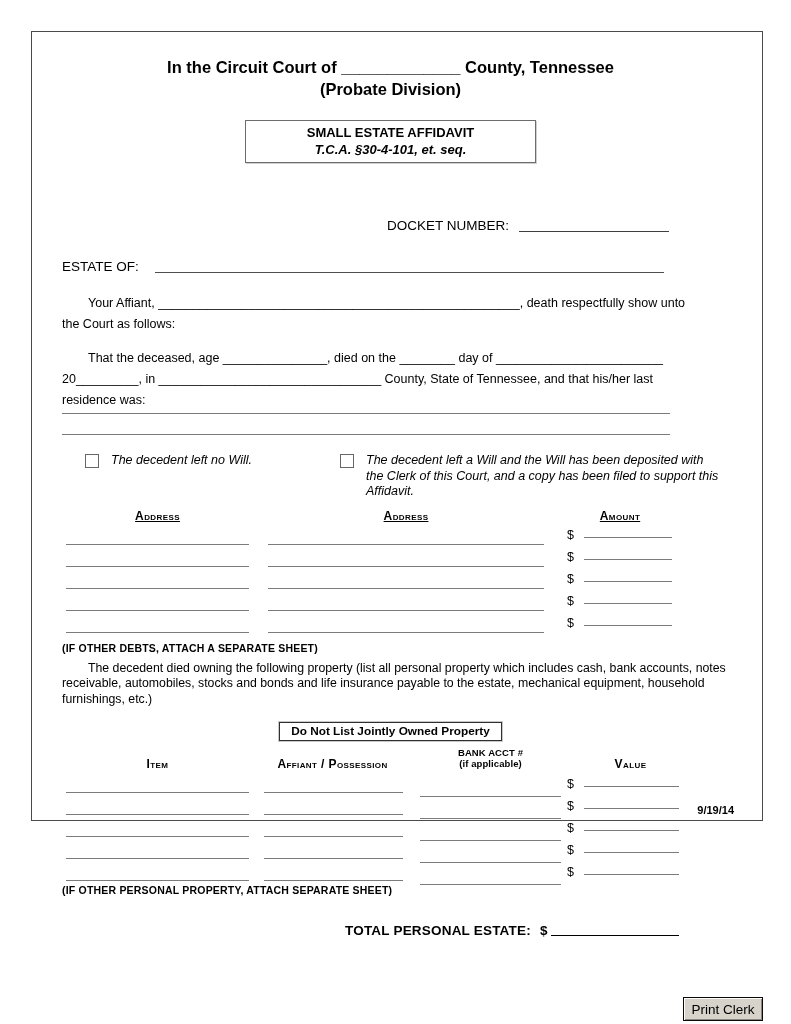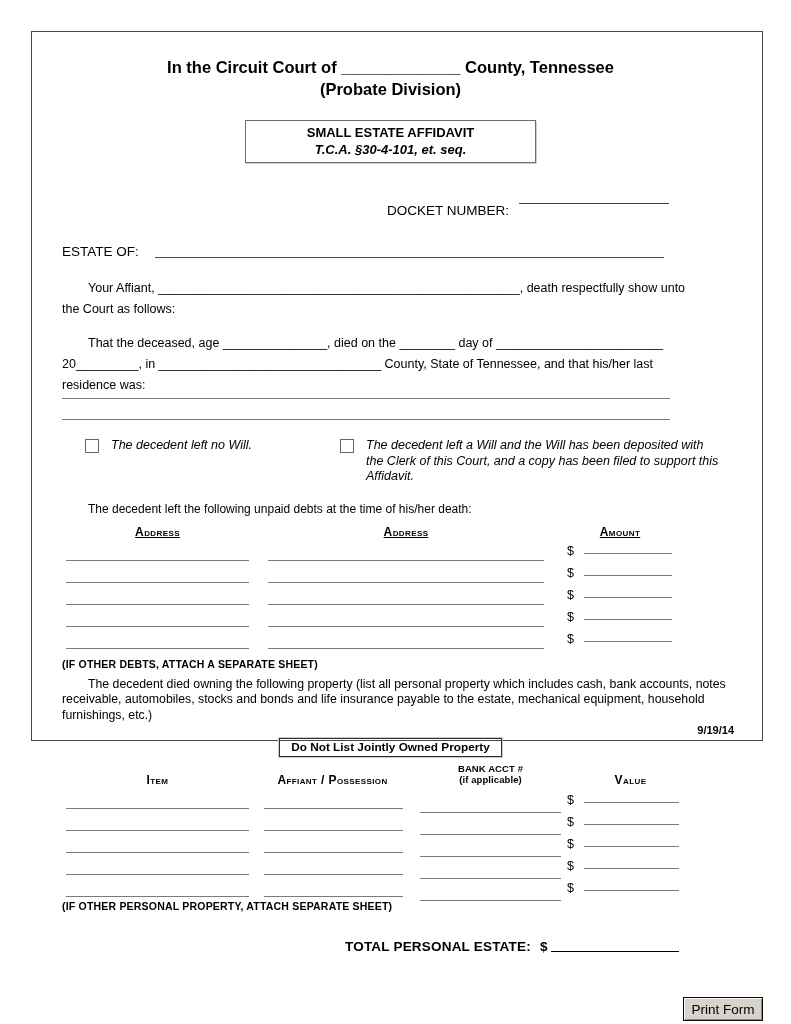--- a/index.html
+++ b/index.html
@@ -4,33 +4,33 @@
 <style>
   html,body { margin:0; padding:0; }
   body {
     width:791px; height:1024px; position:relative;
     background:#ffffff; color:#000;
     font-family:"Liberation Sans", sans-serif;
     overflow:hidden;
   }
   .sheet {
     position:absolute; left:31px; top:31px;
-    width:732px; height:710px; box-sizing:border-box;
+    width:732px; height:790px; box-sizing:border-box;
     border:1px solid #4a4a4a; background:#fff;
     padding:0 43px 0 30px;
   }
   .form-title { margin-top:24px; text-align:center; font-weight:bold; font-size:16.5px; line-height:22px; }
   .aff-box {
     margin:20px auto 0; width:fit-content; min-width:225px;
     border:1px solid #6d6d6d; box-shadow:1px 1px 0 #cfcfcf;
     padding:3px 32px 4px; text-align:center;
   }
   .aff-box .abt { font-weight:bold; font-size:13px; line-height:17px; }
   .aff-box .abs { font-weight:bold; font-style:italic; font-size:13px; line-height:17px; }
-  .docket { margin-top:40px; display:flex; justify-content:flex-end; padding-right:50px; font-size:13.5px; }
+  .docket { margin-top:55px; display:flex; justify-content:flex-end; align-items:flex-end; padding-right:50px; font-size:13.5px; }
   .docket-line { width:150px; height:0; border-bottom:1.4px solid #3f3f3f; margin-left:10px; margin-bottom:1px; }
   .estate { margin-top:26px; display:flex; align-items:flex-end; font-size:13.5px; }
   .estate-line { width:509px; height:0; border-bottom:1.6px solid #4f4f4f; margin-left:16px; margin-bottom:1px; }
   .para { font-size:12.5px; }
   .para .ln { white-space:nowrap; }
   .para .ln:first-child { text-indent:26px; }
   .affiant { margin-top:19px; line-height:21px; }
   .deceased { margin-top:13px; line-height:21px; }
   .rule { height:0; border-bottom:1.8px solid #7b7b7b; width:608px; }
   .rule1 { margin-top:2px; }
@@ -132,21 +132,20 @@
     <div class="opt opt1">
       <span class="checkbox"></span>
       <span class="opt-label">The decedent left no Will.</span>
     </div>
     <div class="opt opt2">
       <span class="checkbox"></span>
       <span class="opt-label opt2-label">The decedent left a Will and the Will has been deposited with the Clerk of this Court, and a copy has been filed to support this Affidavit.</span>
     </div>
   </div>
 
-  <div class="debts-intro">The decedent left the following unpaid debts at the time of his/her death:</div>
 
   <div class="table1">
     <div class="t-headers">
       <span class="hdr hdr-creditor">Address</span>
       <span class="hdr hdr-address">Address</span>
       <span class="hdr hdr-amount">Amount</span>
     </div>
     <div class="rows">
   <div class="trow">
     <span class="fl l-cred"></span>
@@ -252,13 +251,13 @@
 
   <div class="total">
     <span>TOTAL PERSONAL ESTATE:</span>
     <span class="total-cur">$</span>
     <span class="total-line"></span>
   </div>
 
   <div class="rev-date">9/19/14</div>
 </div>
 
-<button class="print-btn">Print Form</button>
+<button class="print-btn">Print Clerk</button>
 
 </body></html>

